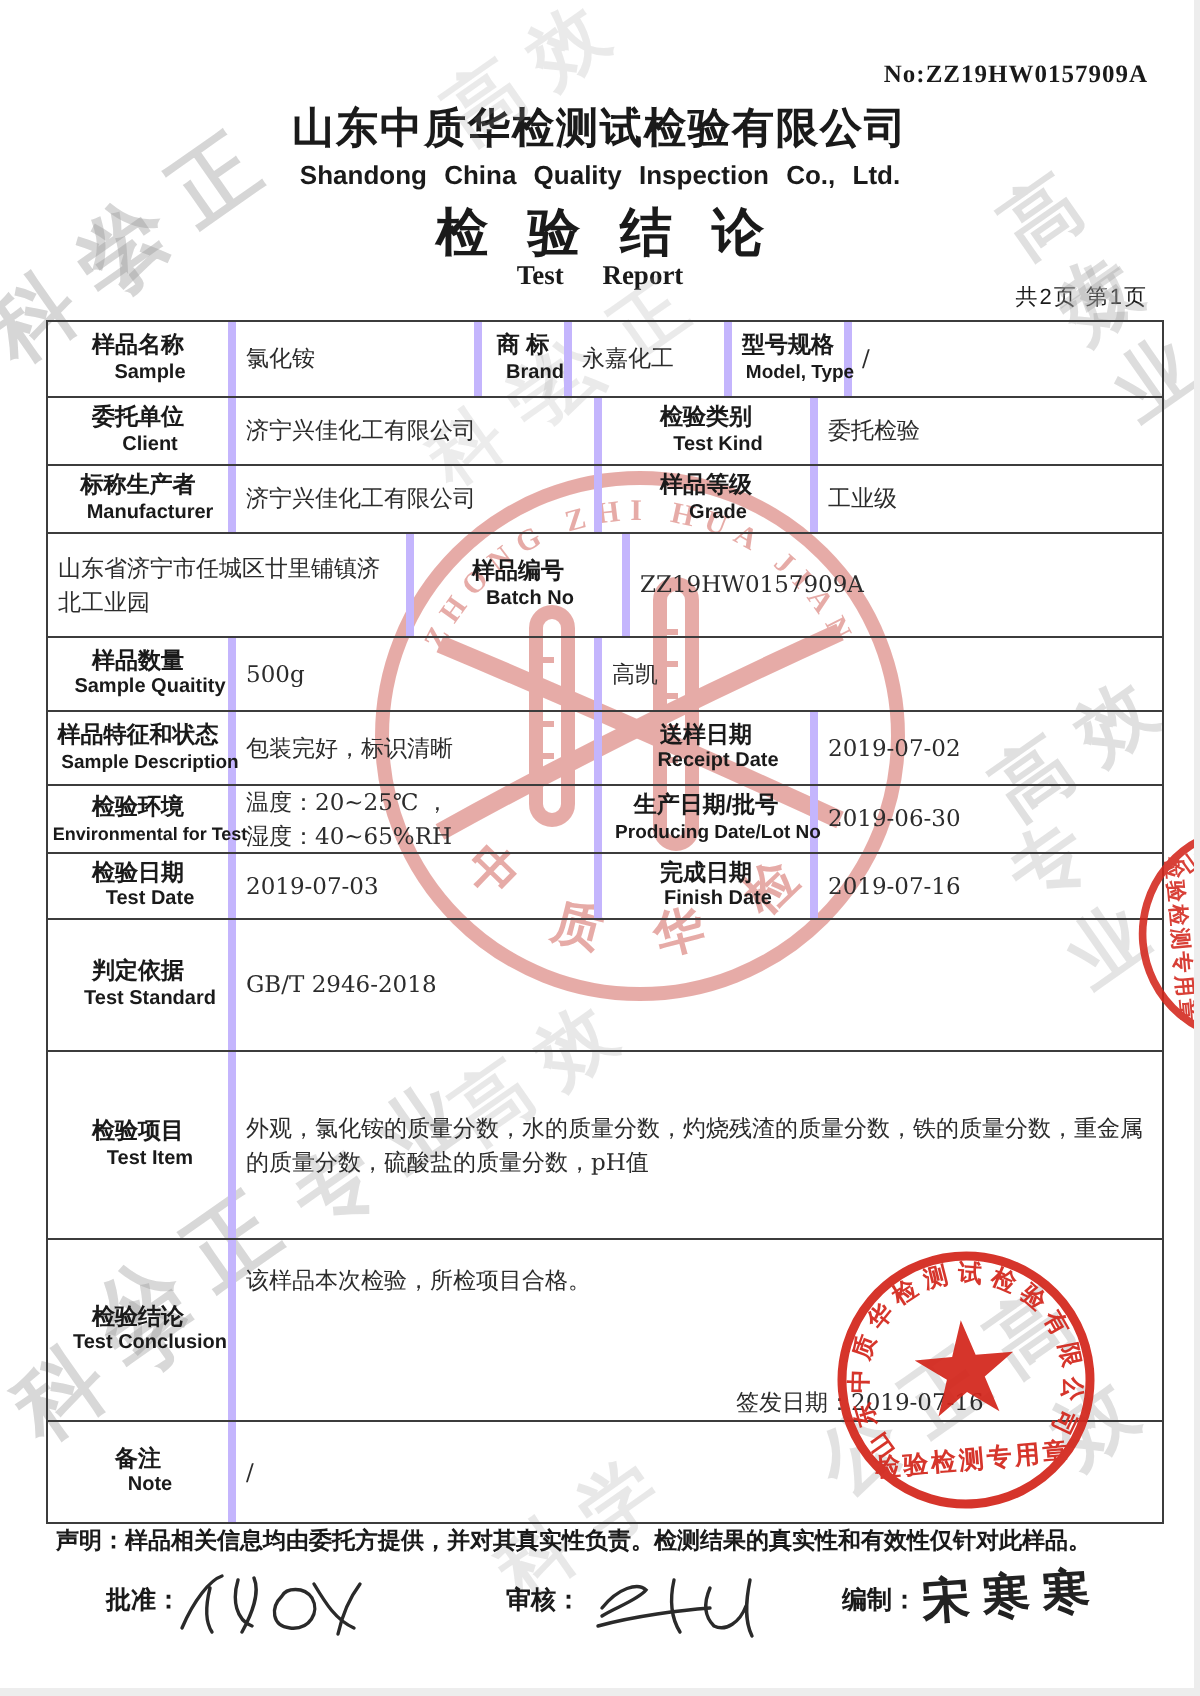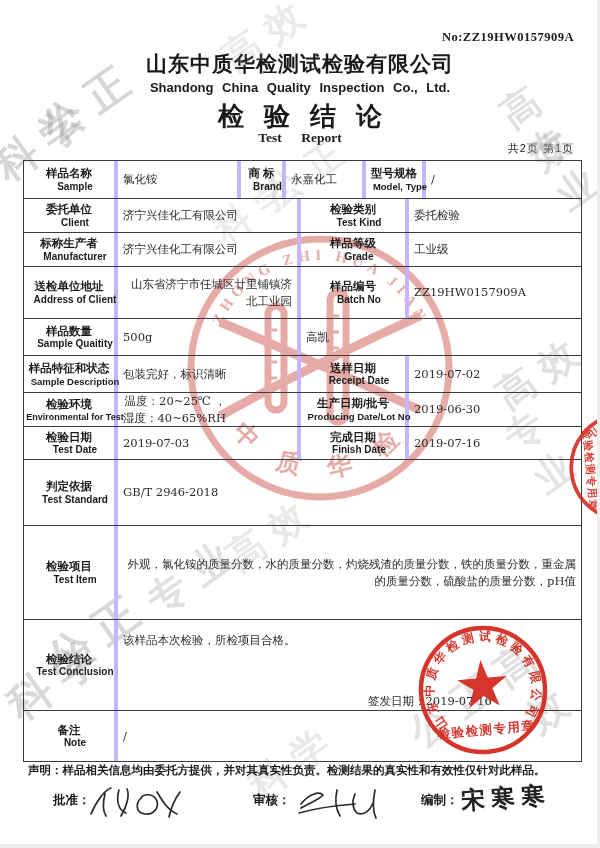--- a/index.html
+++ b/index.html
@@ -39,21 +39,21 @@
     position:absolute;left:23px;top:160px;width:559px;z-index:2;
     border:1.6px solid #3c3c3c;box-sizing:border-box;background:transparent;
   }
   .trow{display:flex;border-bottom:1px solid #3c3c3c;box-sizing:border-box;}
   .trow:last-child{border-bottom:none;}
   .cell{border-right:4px solid #c4b5fd;box-sizing:border-box;display:flex;}
   .cell:last-child{border-right:none;}
   .lbl{flex-direction:column;justify-content:center;align-items:center;text-align:center;overflow:visible;}
   .lz{font-size:11.5px;font-weight:700;line-height:1.3;white-space:nowrap;}
   .le{font-size:10px;font-weight:700;line-height:1.2;white-space:nowrap;margin-left:12px;}
-  .val{align-items:center;padding:2px 5px;font:11.5px "DejaVu Serif","Liberation Serif",serif;color:#2c2c2c;line-height:1.45;text-align:right;}
+  .val{align-items:center;padding:2px 5px;font:11.5px "DejaVu Serif","Liberation Serif",serif;color:#2c2c2c;line-height:1.45;}
   .w-lbl{width:94px;}
   
   .ca2{width:123px}.ca3{width:45px}.ca4{width:80px}.ca5{width:60px}.ca6{flex:1}
   
   .cb2{width:183px}.cb3{width:108px}.cb4{flex:1}
   
   .cc2{flex:1}
   .prewrap{white-space:pre-line;}
   .topalign{align-items:flex-start;padding-top:12px;}
   .row-conclusion .cc2{position:relative;}
@@ -161,24 +161,20 @@
     </div>
     <div class="cell val cb2">济宁兴佳化工有限公司</div>
     <div class="cell lbl cb3">
       <span class="lz">样品等级</span>
       <span class="le">Grade</span>
     </div>
     <div class="cell val cb4">工业级</div>
   </div>
 
   <div class="trow" style="height:52px">
-    <div class="cell lbl w-lbl">
-      <span class="lz">送检单位地址</span>
-      <span class="le">Address of Client</span>
-    </div>
     <div class="cell val cb2">山东省济宁市任城区廿里铺镇济北工业园</div>
     <div class="cell lbl cb3">
       <span class="lz">样品编号</span>
       <span class="le">Batch No</span>
     </div>
     <div class="cell val cb4">ZZ19HW0157909A</div>
   </div>
 
   <div class="trow" style="height:37px">
     <div class="cell lbl w-lbl">

